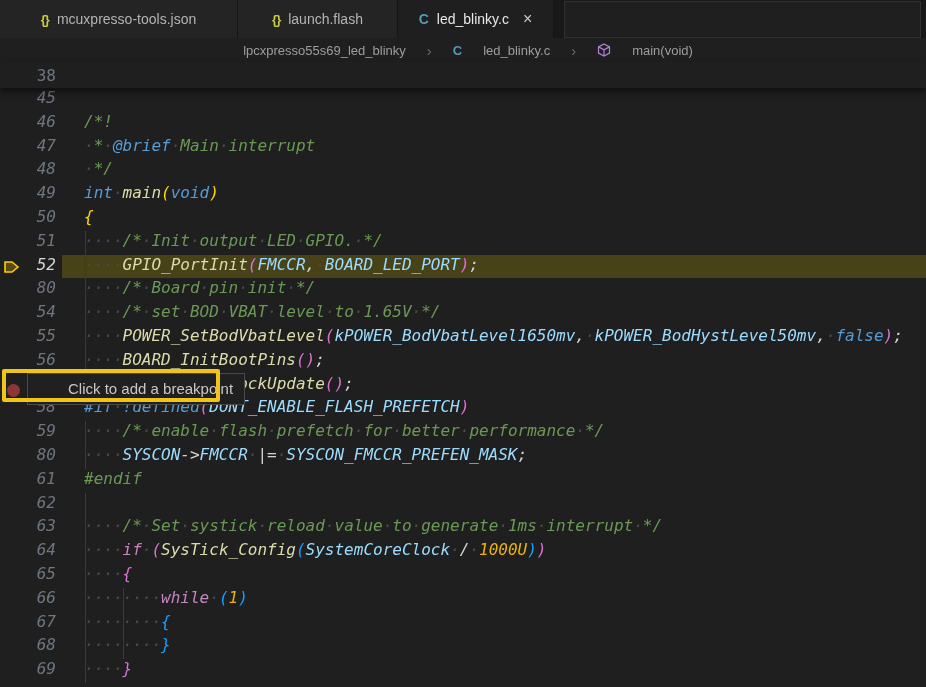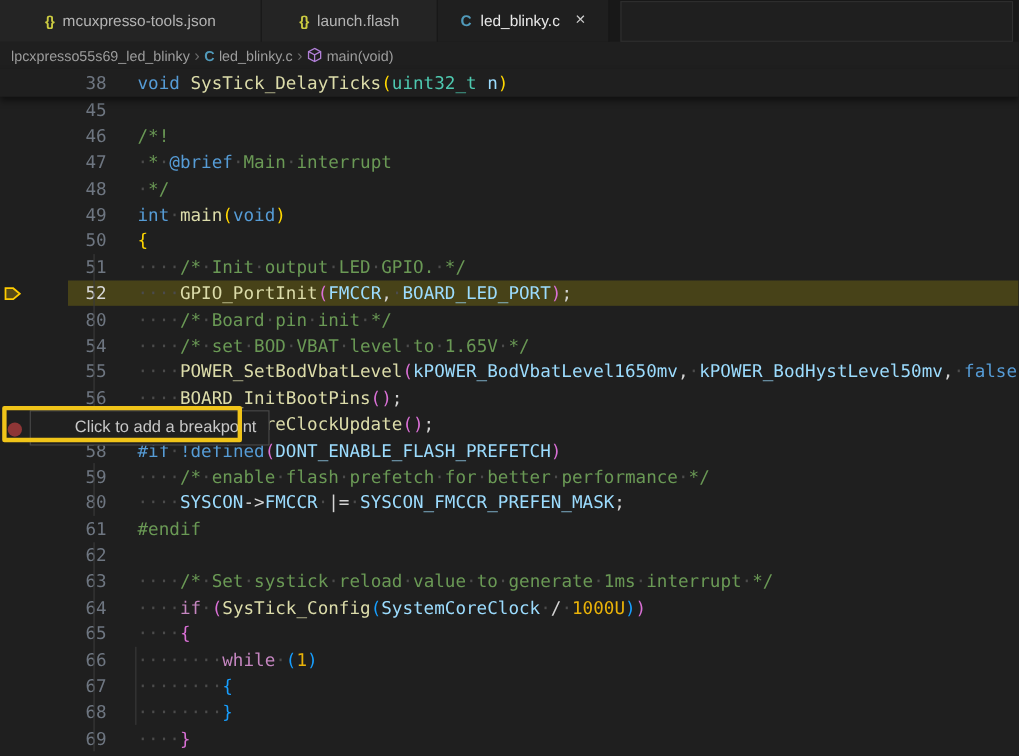--- a/index.html
+++ b/index.html
@@ -14,36 +14,36 @@
   .tab.t1 { width:238px; }
   .tab.t2 { width:160px; }
   .tab.active { width:156px; background:#1f1f1f; color:#e8e8e8; }
   .ico-json { color:#cbcb41; font-weight:bold; font-size:13px; letter-spacing:-1px; }
   .ico-c { color:#519aba; font-weight:bold; font-size:14px; }
   .tab-close { color:#cccccc; font-size:16px; margin-left:6px; line-height:1; }
   .tab-spacer { flex:1; margin:1px 5px 0 10px; background:#1f1f1f; border:1px solid #303030; }
 
   
   .breadcrumbs { height:24px; background:#1f1f1f; display:flex; align-items:center;
-                 padding-left:10px; gap:4px; font-size:13px; color:#9d9d9d; }
+                 padding-left:10px; gap:21px; font-size:13px; color:#9d9d9d;justify-content:center; }
   .crumb-sep { color:#6a6a6a; font-size:15px; line-height:1; }
   .bc-c { color:#519aba; font-weight:bold; font-size:13px; }
   .cube { width:14px; height:14px; display:inline-block; }
 
   
   .sticky { height:26px; background:#1f1f1f; display:flex; align-items:center;
             position:relative; z-index:5;
             box-shadow:0 4px 6px rgba(0,0,0,0.5);
             font-family:"DejaVu Sans Mono", monospace; font-size:16px; white-space:pre; }
 
   
   .code { position:relative; }
-  .row { height:23.8px; display:flex; align-items:center; position:relative;
-         font-family:"DejaVu Sans Mono", monospace; font-size:16px; white-space:pre; }
-  .gutter { width:56px; flex:none; text-align:right; color:#6e7681;margin-left:41px; }
+  .row { height:23.8px; display:flex; align-items:flex-start; position:relative;
+         font-family:"DejaVu Sans Mono", monospace; font-size:16px; white-space:pre;font-style:italic; }
+  .gutter { width:56px; flex:none; text-align:right; color:#6e7681; }
   .content { margin-left:28px; white-space:pre; }
   .row.hl { background:linear-gradient(to right, transparent 62px, #474218 62px); }
   .row.hl .gutter { color:#d7d7d7; }
 
   .c-com { color:#6a9955; }
   .c-kw  { color:#569cd6; }
   .c-ctl { color:#c586c0; }
   .c-fn  { color:#dcdcaa; }
   .c-var { color:#9cdcfe; }
   .c-num { color:#eab308; }
@@ -97,21 +97,20 @@
   <span class="crumb-sep">›</span>
   <svg class="cube" viewBox="0 0 14 14">
     <path d="M7 1 L12.5 3.9 V10.1 L7 13 L1.5 10.1 V3.9 Z" fill="none" stroke="#b180d7" stroke-width="1.2"></path>
     <path d="M1.5 3.9 L7 6.8 L12.5 3.9 M7 6.8 V13" fill="none" stroke="#b180d7" stroke-width="1.2"></path>
   </svg>
   <span>main(void)</span>
 </div>
 
 <div class="sticky">
   <span class="gutter">38</span>
-  <span class="content" id="sticky-content"><span class="c-kw">void</span><span class="c-kw"> </span><span class="c-fn">SysTick_DelayTicks</span><span class="c-bg">(</span><span class="c-type">uint32_t</span><span class="c-type"> </span><span class="c-var">n</span><span class="c-bg">)</span></span>
 </div>
 
 <div class="code" id="code-area">
 
   <div class="row"><span class="gutter">45</span><span class="content"></span></div>
     <div class="row"><span class="gutter">46</span><span class="content"><span class="c-com">/*!</span></span></div>
     <div class="row"><span class="gutter">47</span><span class="content"><span class="c-ws">·</span><span class="c-com">*</span><span class="c-ws">·</span><span class="c-kw">@brief</span><span class="c-ws">·</span><span class="c-com">Main</span><span class="c-ws">·</span><span class="c-com">interrupt</span></span></div>
     <div class="row"><span class="gutter">48</span><span class="content"><span class="c-ws">·</span><span class="c-com">*/</span></span></div>
     <div class="row"><span class="gutter">49</span><span class="content"><span class="c-kw">int</span><span class="c-ws">·</span><span class="c-fn">main</span><span class="c-bg">(</span><span class="c-kw">void</span><span class="c-bg">)</span></span></div>
     <div class="row"><span class="gutter">50</span><span class="content"><span class="c-bg">{</span></span></div>

